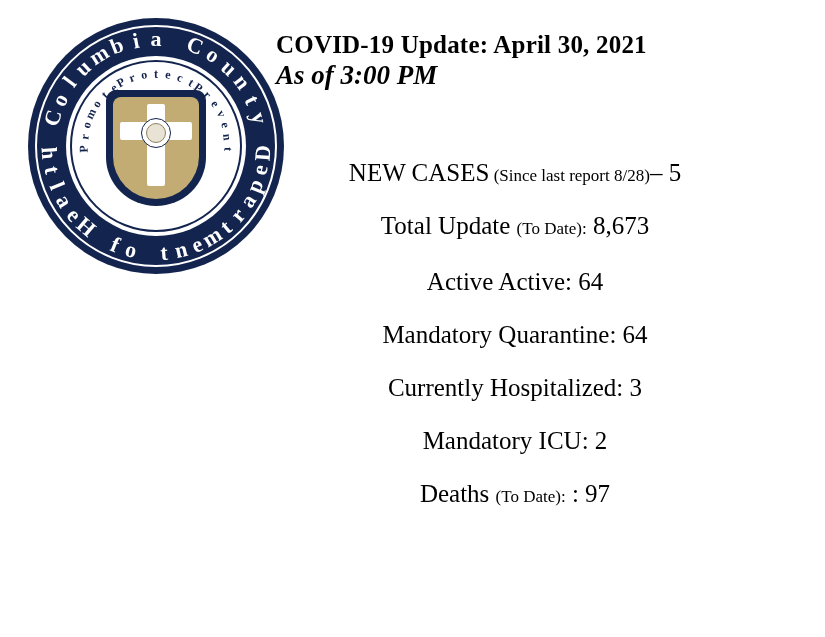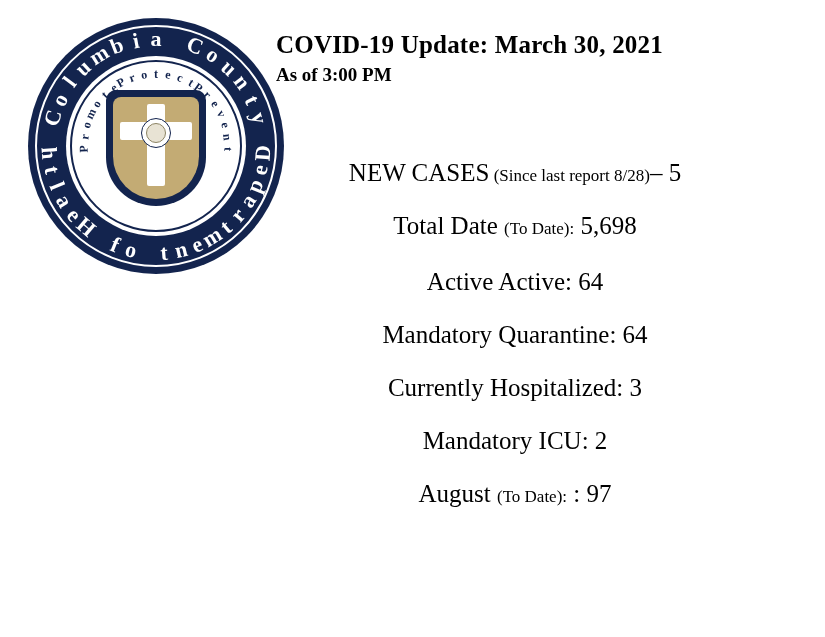--- a/index.html
+++ b/index.html
@@ -144,23 +144,24 @@
     top: 30px;
     width: 530px;
   }
   #header-line1 {
     font-size: 25px;
     font-weight: bold;
     line-height: 30px;
     letter-spacing: 0.2px;
   }
   #header-line2 {
-    font-size: 19px;
+    font-size: 27px;
     font-weight: bold;
     line-height: 30px;
+    font-style: italic;
   }
 
   #stats-block {
     position: absolute;
     left: 215px;
     top: 150px;
     width: 600px;
     text-align: center;
   }
   .stat-row {
@@ -260,47 +261,47 @@
       <span class="arc-inner-char" style="font-size: 12px; left: 51.207px; top: -50.6146px; transform: translate(-50%, -50%) rotate(45.3333deg);">r</span>
       <span class="arc-inner-char" style="font-size: 12px; left: 58.7377px; top: -41.6399px; transform: translate(-50%, -50%) rotate(54.6667deg);">e</span>
       <span class="arc-inner-char" style="font-size: 12px; left: 64.7132px; top: -31.5627px; transform: translate(-50%, -50%) rotate(64deg);">v</span>
       <span class="arc-inner-char" style="font-size: 12px; left: 68.9752px; top: -20.6498px; transform: translate(-50%, -50%) rotate(73.3333deg);">e</span>
       <span class="arc-inner-char" style="font-size: 12px; left: 71.4111px; top: -9.1902px; transform: translate(-50%, -50%) rotate(82.6667deg);">n</span>
       <span class="arc-inner-char" style="font-size: 12px; left: 71.9561px; top: 2.51276px; transform: translate(-50%, -50%) rotate(92deg);">t</span>
     </div>
 </div>
 
 <div id="header-block">
-  <div id="header-line1">COVID-19 Update: March 30, 2021</div>
+  <div id="header-line1">COVID-19 Update: April 30, 2021</div>
   <div id="header-line2">As of 3:00 PM</div>
 </div>
 
 <div id="stats-block">
 
   <div class="stat-row first">
     <span class="bold">NEW CASES</span><span class="small bold">&nbsp;</span><span class="small bold">(Since last report 8/28)</span><span class="bold">–</span><span class="bold">&nbsp;</span><span class="bold">5</span>
   </div>
 
   <div class="stat-row">
-    <span>Total Date</span><span>&nbsp;</span><span class="small">(To Date):</span><span>&nbsp;</span><span class="val-large">5,698</span>
+    <span>Total Update</span><span>&nbsp;</span><span class="small">(To Date):</span><span>&nbsp;</span><span class="val-large">8,673</span>
   </div>
 
   <div class="stat-row">
     <span>Active Active:</span><span>&nbsp;</span><span>64</span>
   </div>
 
   <div class="stat-row">
     <span>Mandatory Quarantine:</span><span>&nbsp;</span><span>64</span>
   </div>
 
   <div class="stat-row">
     <span>Currently Hospitalized:</span><span>&nbsp;</span><span>3</span>
   </div>
 
   <div class="stat-row">
     <span>Mandatory ICU:</span><span>&nbsp;</span><span>2</span>
   </div>
 
   <div class="stat-row">
-    <span>August</span><span>&nbsp;</span><span class="small">(To Date):</span><span>&nbsp;</span><span>:</span><span>&nbsp;</span><span>97</span>
+    <span>Deaths</span><span>&nbsp;</span><span class="small">(To Date):</span><span>&nbsp;</span><span>:</span><span>&nbsp;</span><span>97</span>
   </div>
 
 </div>
 
 </body></html>

